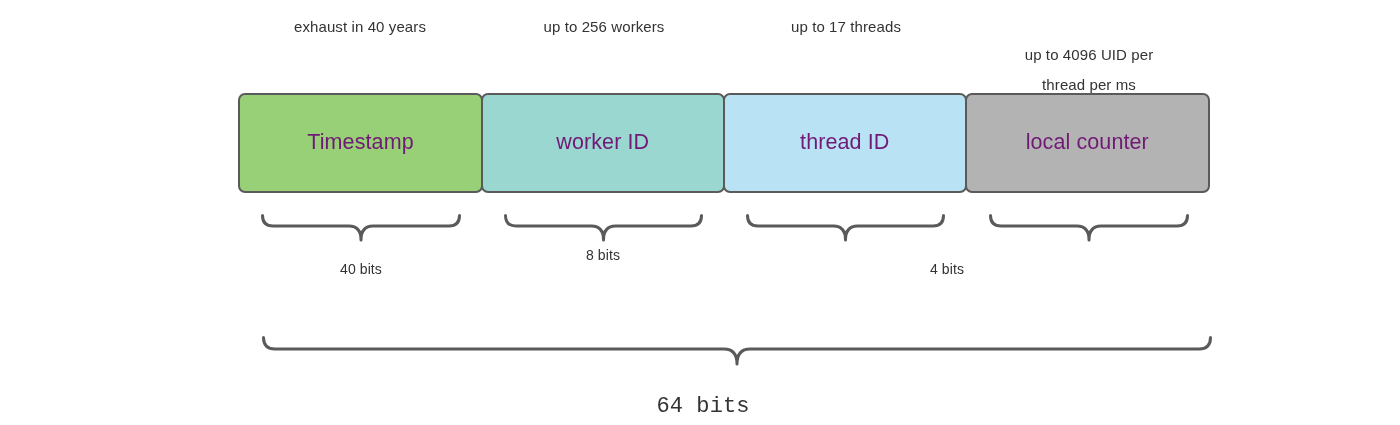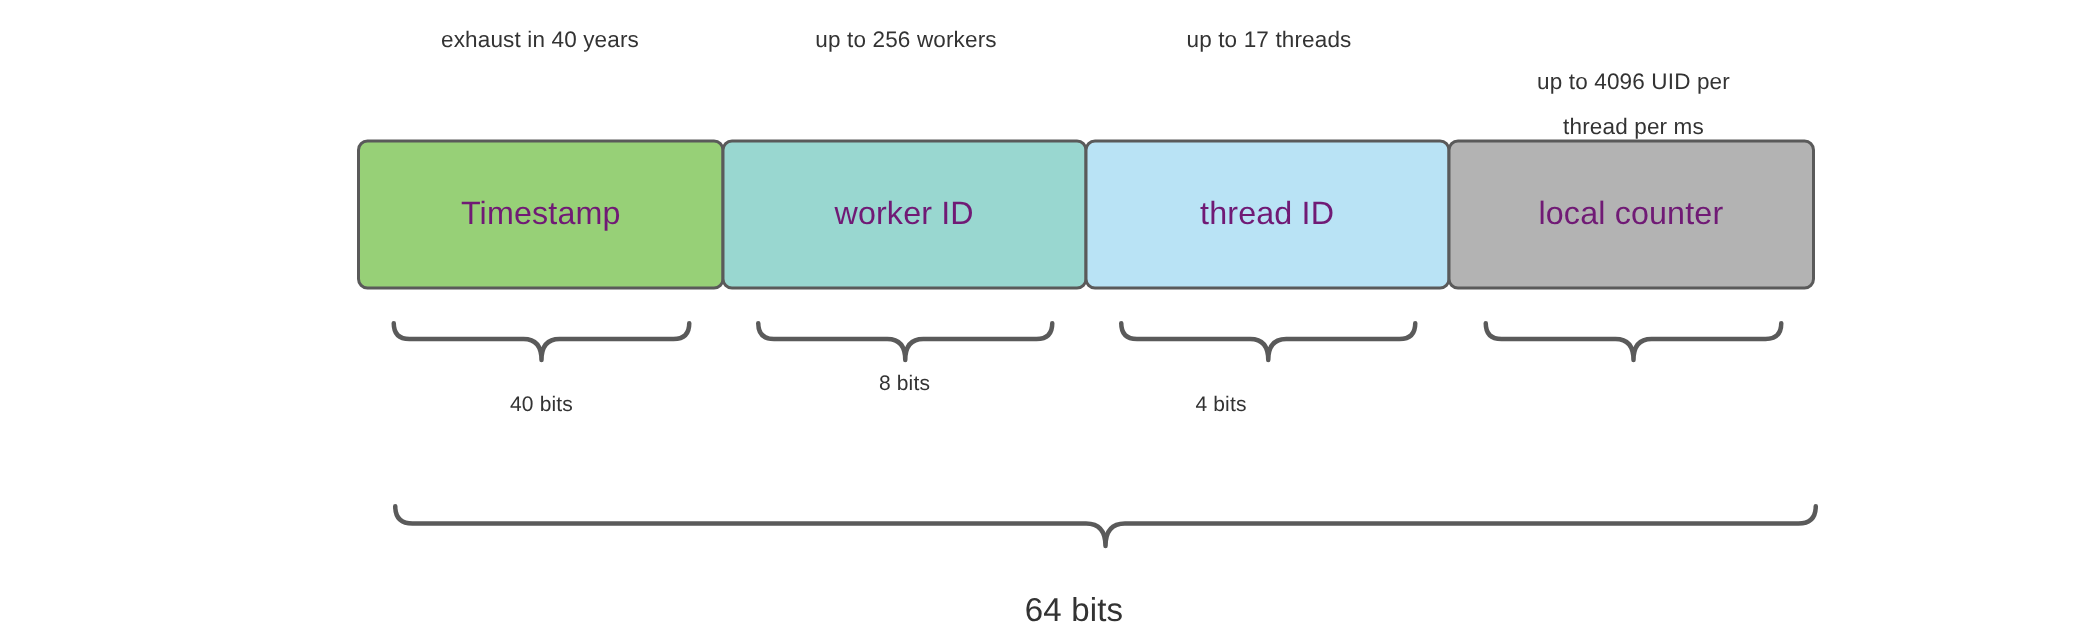--- a/index.html
+++ b/index.html
@@ -153,24 +153,24 @@
   <div class="brace-wrap" style="left:989px; top:214px;">
     <svg width="200" height="28" viewBox="0 0 200 28">
       <path class="brace-path" d="M 1.5 1.5 Q 1.5 12 12 12 L 88 12 Q 100 12 100 26 Q 100 12 112 12 L 188 12 Q 198.5 12 198.5 1.5"></path>
     </svg>
   </div>
 
   <div class="bits-label" style="left:241px; top:262px; width:240px;">40 bits</div>
 
   <div class="bits-label" style="left:484px; top:248px; width:238px;">8 bits</div>
 
-  <div class="bits-label" style="left:695px; top:262px; width:238px;">4 bits</div>
+  <div class="bits-label" style="left:726px; top:262px; width:238px;text-align:right;">4 bits</div>
 
 
   <div class="brace-wrap" style="left:262px; top:336px;">
     <svg width="950" height="30" viewBox="0 0 950 30">
       <path class="brace-path" d="M 1.5 1.5 Q 1.5 13 13 13 L 462 13 Q 475 13 475 28 Q 475 13 488 13 L 937 13 Q 948.5 13 948.5 1.5"></path>
     </svg>
   </div>
 
-  <div class="total-label" style="left:596px; top:396px; width:240px;">64 bits</div>
+  <div class="total-label" style="left:583px; top:396px; width:240px;font-family:Liberation Mono, monospace;">64 bits</div>
 
 </div>
 
 </body></html>

